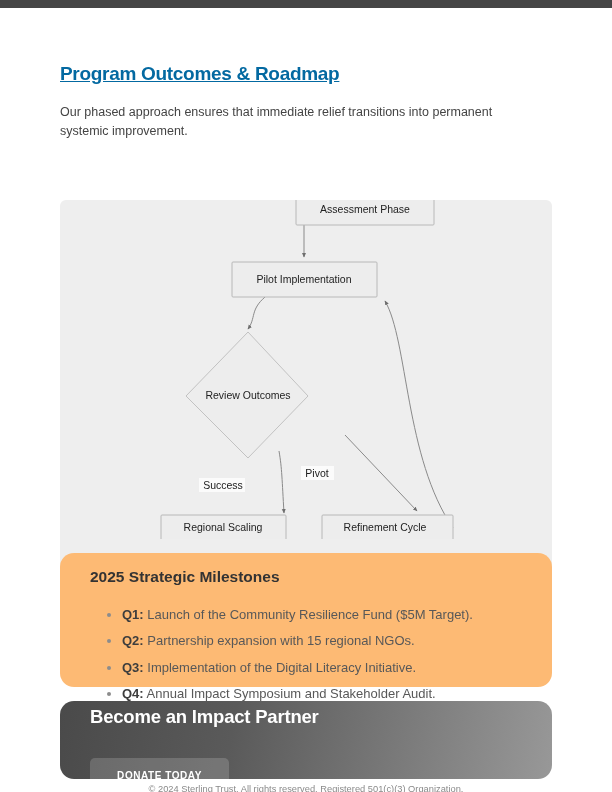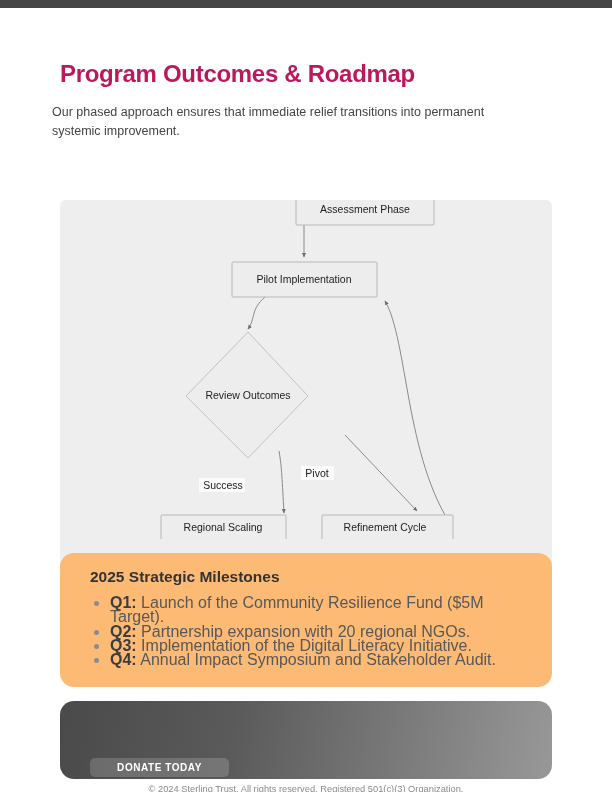--- a/index.html
+++ b/index.html
@@ -27,30 +27,31 @@
     height: 8px;
     background: #454545;
   }
 
   
   .page-title {
     position: absolute;
     left: 60px;
     top: 58px;
     width: 492px;
-    font-size: 24px;
+    font-size: 19px;
     line-height: 32px;
     font-weight: bold;
     letter-spacing: -0.3px;
-    color: #be185d;
-    margin: 0;
+    color: #0369a1;
+    margin: 0;
+    text-decoration: underline;
   }
   .page-subtitle {
     position: absolute;
-    left: 52px;
+    left: 60px;
     top: 103px;
     width: 445px;
     font-size: 12.5px;
     line-height: 18.5px;
     color: #444444;
     margin: 0;
   }
 
   
   .diagram-panel {
@@ -124,24 +125,24 @@
   .milestones-list {
     position: absolute;
     left: 28px;
     top: 43px;
     right: 20px;
     margin: 0;
     padding-left: 22px;
     list-style: disc;
   }
   .milestones-list li {
-    font-size: 16px;
+    font-size: 13px;
     line-height: 14.3px;
     color: #585858;
-    margin: 0;
+    margin: 12px;
     padding: 0;
   }
   .milestones-list li::marker {
     color: #8c8c8c;
   }
   .milestones-list li b {
     color: #3d3d3d;
     font-weight: bold;
   }
 
@@ -174,21 +175,21 @@
     font-size: 12.3px;
     line-height: 15.5px;
     color: #e2e2e2;
     margin: 0;
   }
   .cta-button {
     position: absolute;
     left: 30px;
     top: 57px;
     width: 139px;
-    height: 19px;
+    height: 35px;
     border: none;
     border-radius: 5px;
     background: rgba(255, 255, 255, 0.17);
     color: #ffffff;
     font-family: "Liberation Sans", sans-serif;
     font-size: 10px;
     font-weight: bold;
     letter-spacing: 0.55px;
     line-height: 19px;
     padding: 0;
@@ -269,23 +270,24 @@
       <rect class="fc-edge-label-bg" x="241" y="266" width="33" height="14"></rect>
       <text class="fc-edge-label" x="257" y="274">Pivot</text>
     </g>
   </svg>
 </div>
 
 <div class="milestones-card">
   <h2 class="milestones-title">2025 Strategic Milestones</h2>
   <ul class="milestones-list">
     <li><b>Q1:</b><span> Launch of the Community Resilience Fund ($5M Target).</span></li>
-    <li><b>Q2:</b><span> Partnership expansion with 20 regional NGOs.</span></li>
+    <li><b>Q2:</b><span> Partnership expansion with 15 regional NGOs.</span></li>
     <li><b>Q3:</b><span> Implementation of the Digital Literacy Initiative.</span></li>
     <li><b>Q4:</b><span> Annual Impact Symposium and Stakeholder Audit.</span></li>
   </ul>
 </div>
 
 <div class="cta-banner">
+  <h2 class="cta-title">Become an Impact Partner</h2>
   <button class="cta-button">DONATE TODAY</button>
 </div>
 
 <p class="footer">© 2024 Sterling Trust. All rights reserved. Registered 501(c)(3) Organization.</p>
 
 </body></html>

